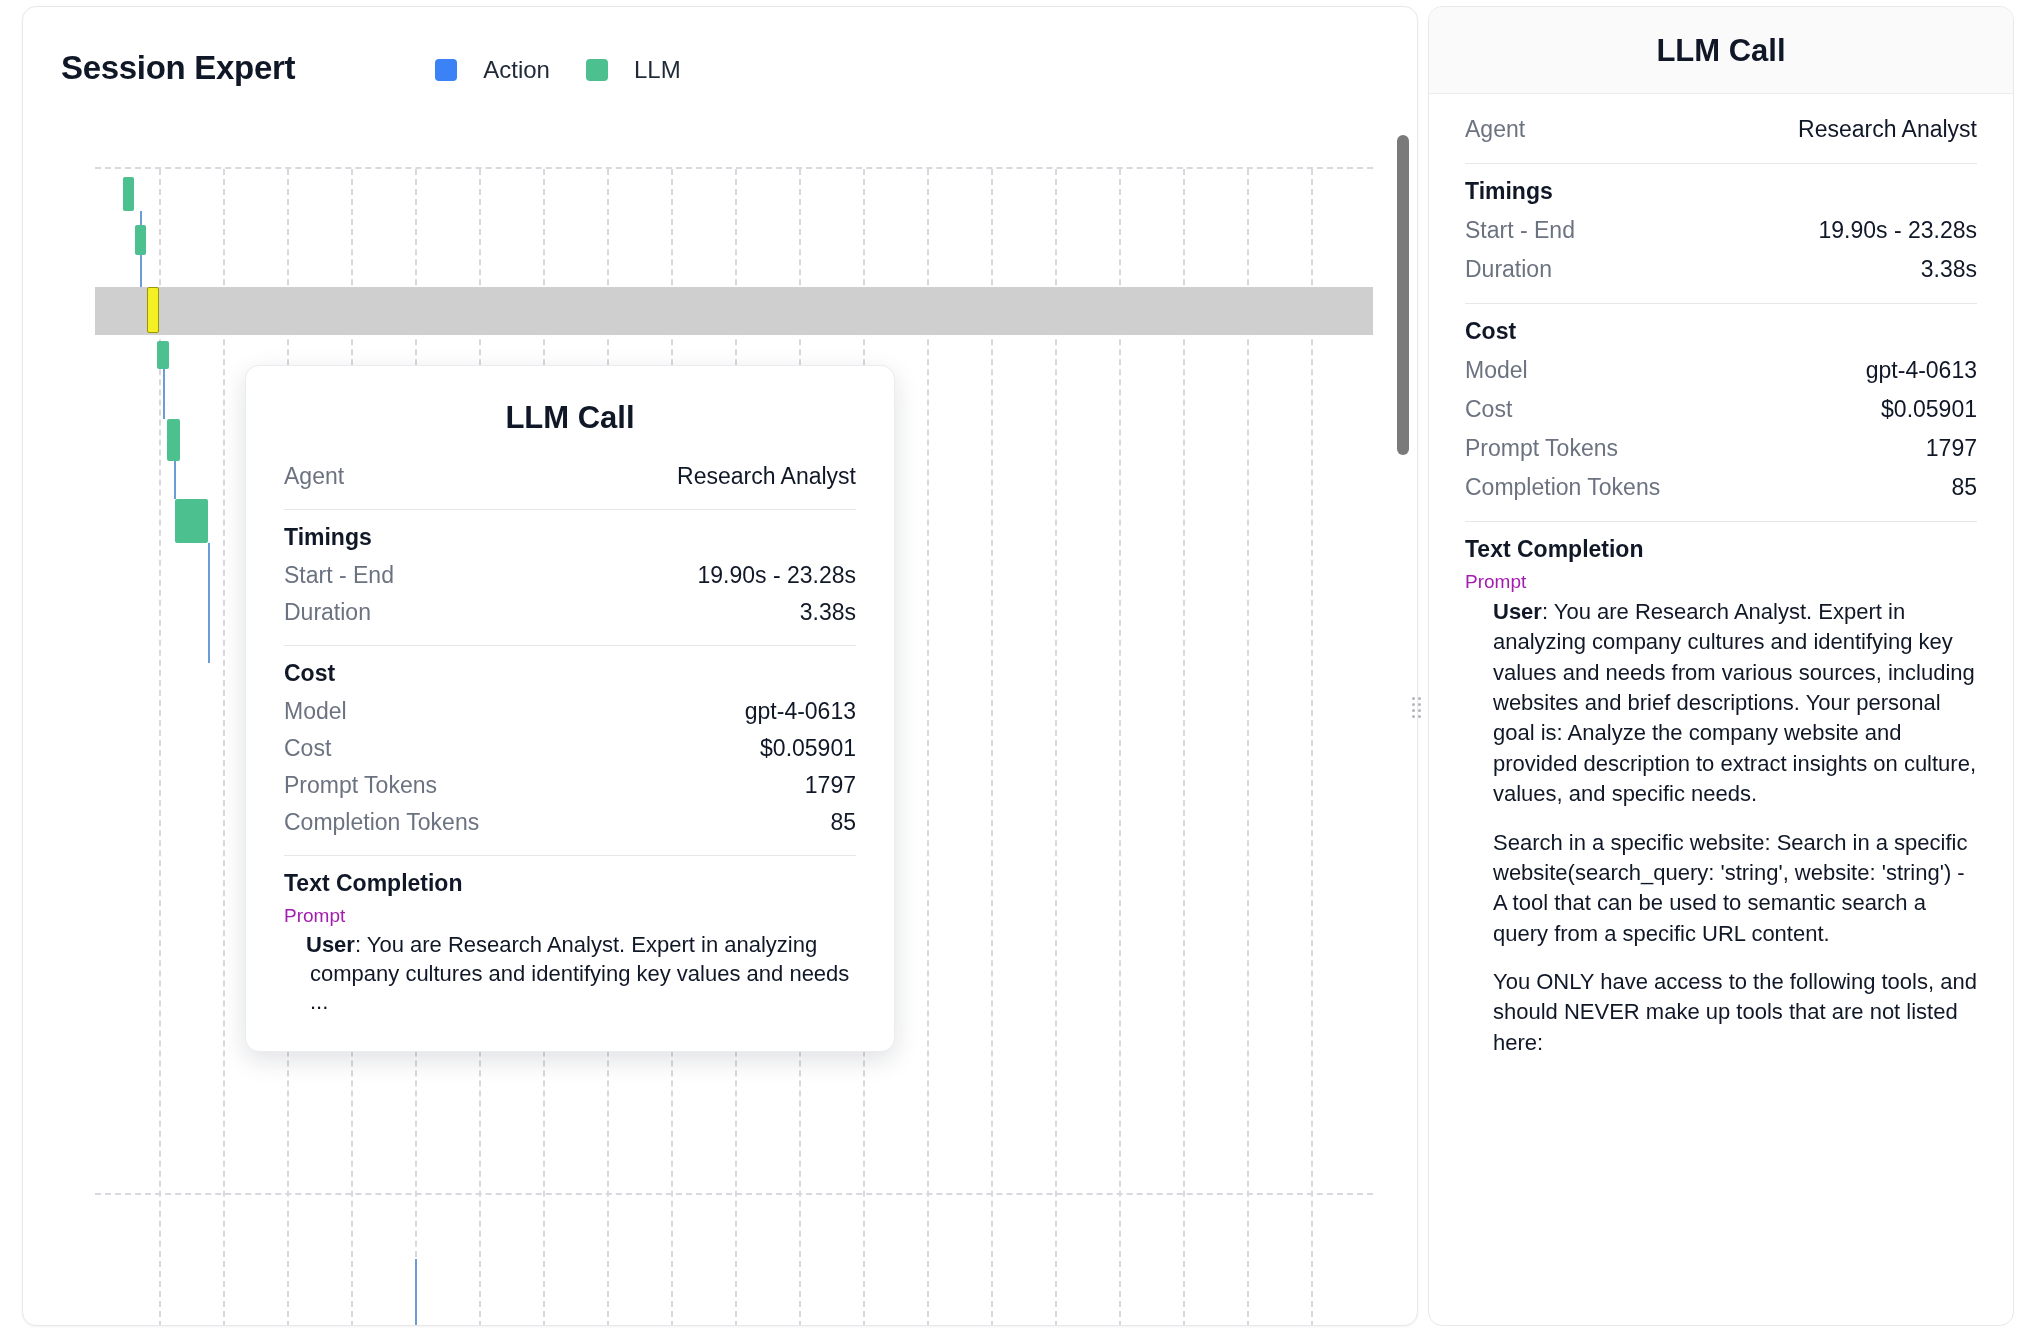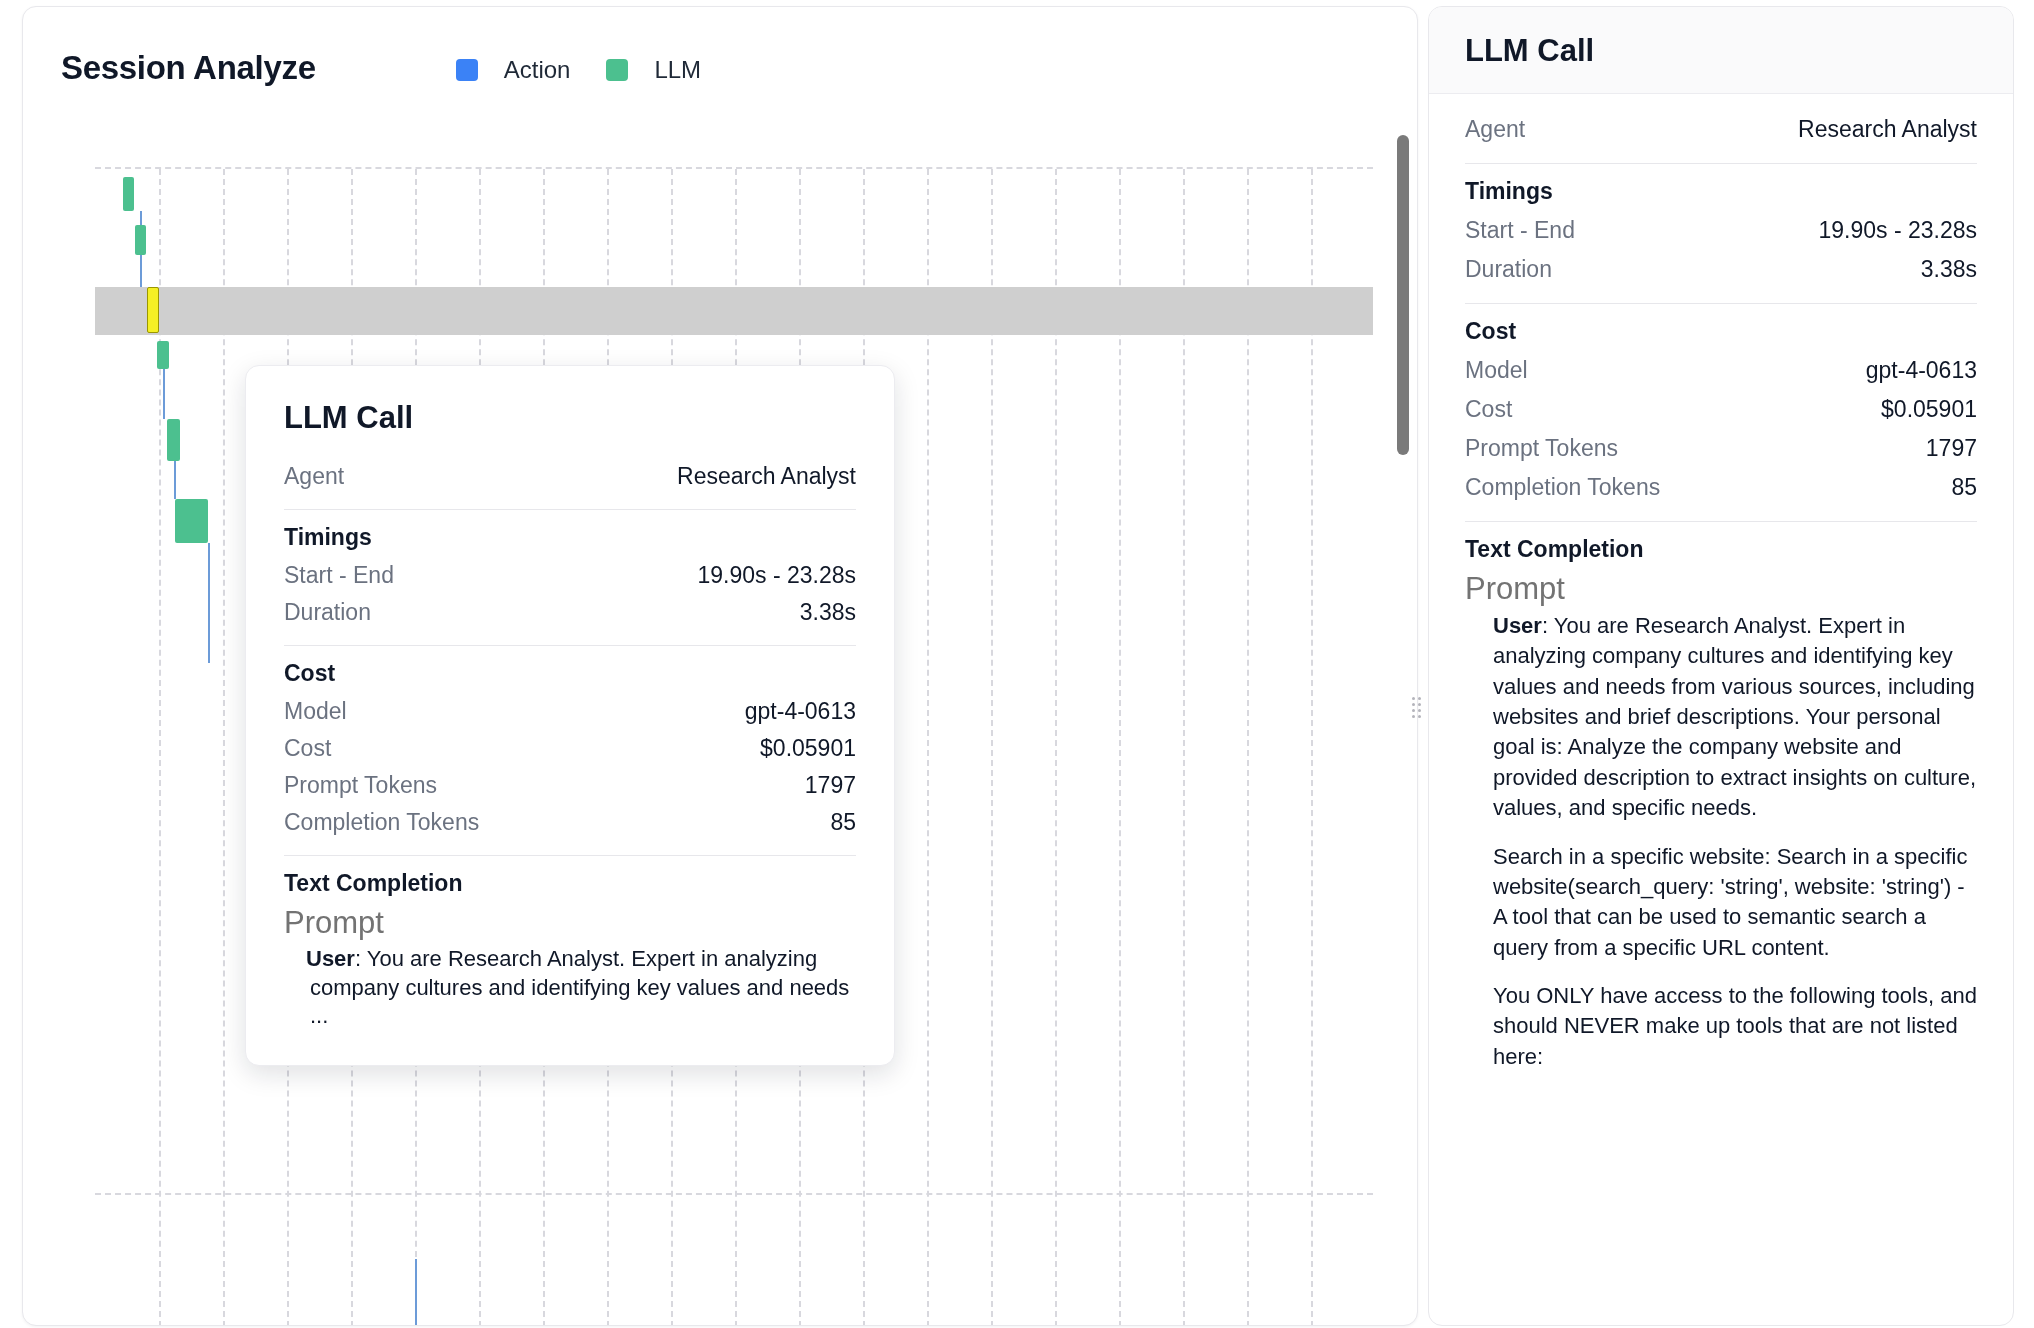--- a/index.html
+++ b/index.html
@@ -127,20 +127,21 @@
     border: 1px solid #ececf0;
     border-radius: 14px;
     box-shadow: 0 8px 26px rgba(16,24,40,0.13);
     padding: 34px 38px 30px 38px;
   }
   .card-title {
     font-size: 31px;
     font-weight: bold;
     color: #101828;
     margin: 0 0 22px 0;
+    text-align: center;
   }
   .kv-row {
     display: flex;
     justify-content: space-between;
     align-items: baseline;
     font-size: 23px;
     padding: 5px 0;
   }
   .kv-key { color: #6b7280; }
   .kv-val { color: #101828; }
@@ -148,22 +149,22 @@
     font-size: 23px;
     font-weight: bold;
     color: #101828;
     margin: 14px 0 6px 0;
   }
   .divider {
     border-top: 1px solid #e7e7eb;
     margin: 14px 0 10px 0;
   }
   .sub-label {
-    font-size: 31px;
-    color: #737373;
+    font-size: 19px;
+    color: #a21caf;
     margin: 8px 0 4px 0;
   }
   .msg {
     font-size: 22px;
     color: #101828;
     line-height: 1.3;
     margin: 0 0 4px 26px;
     text-indent: -4px;
   }
   .msg b { font-weight: bold; }
@@ -220,21 +221,21 @@
   .prompt-block .first { margin-bottom: 18px; }
 </style>
 </head>
 <body>
 
 <div class="app">
 
   <div class="left-panel">
 
     <div class="header-row">
-      <div class="replay-title">Session Analyze</div>
+      <div class="replay-title">Session Expert</div>
       <div class="legend">
         <div class="legend-item">
           <span class="legend-swatch" style="background:#3b82f6;"></span>
           <span class="legend-label">Action</span>
         </div>
         <div class="legend-item">
           <span class="legend-swatch" style="background:#4cc08f;"></span>
           <span class="legend-label">LLM</span>
         </div>
       </div>

